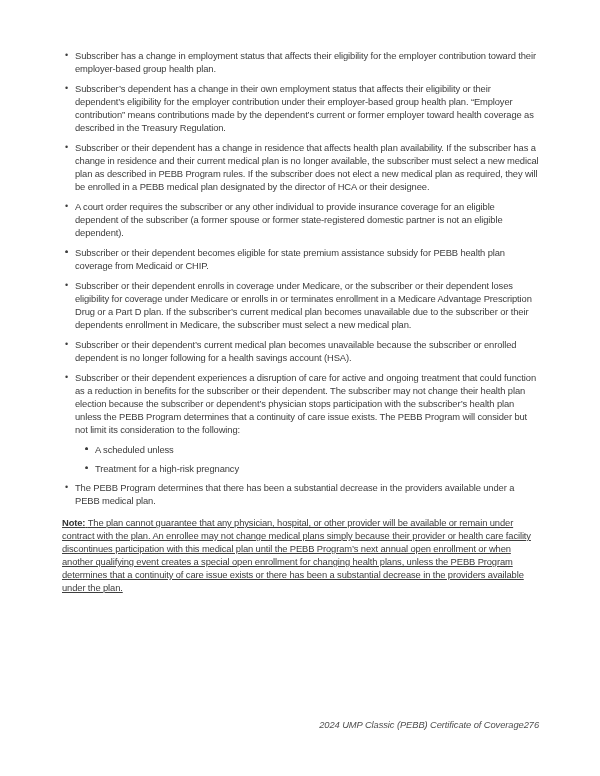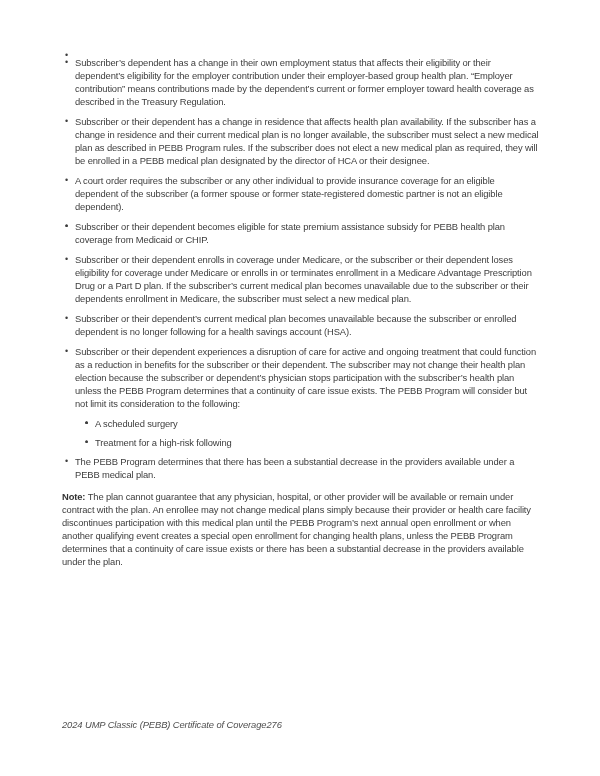--- a/index.html
+++ b/index.html
@@ -38,46 +38,47 @@
   }
   .bullet.l2 {
     padding-left: 33px;
     margin-bottom: 6px;
   }
   .bullet.l2 .marker {
     left: 23px;
   }
   .note {
     margin: 9px 0 0 0;
+    text-decoration: underline;
   }
   .note .note-label {
     font-weight: bold;
     color: #333333;
   }
   .footer {
     position: absolute;
     left: 62px;
     top: 719px;
     width: 477px;
     display: flex;
-    justify-content: flex-start;
+    justify-content: flex-end;
     font-style: italic;
     font-size: 9.4px;
     color: #4e4e4e;
     letter-spacing: -0.1px;
   }
 </style>
 </head>
 <body>
 
 <div class="page">
   <div class="content">
 
     <div class="bullet l1">
-      <span class="marker">•</span>
+      <span class="marker">•</span><span>Subscriber has a change in employment status that affects their eligibility for the employer contribution toward their employer-based group health plan.</span>
     </div>
 
     <div class="bullet l1">
       <span class="marker">•</span><span>Subscriber’s dependent has a change in their own employment status that affects their eligibility or their dependent’s eligibility for the employer contribution under their employer-based group health plan. “Employer contribution” means contributions made by the dependent’s current or former employer toward health coverage as described in the Treasury Regulation.</span>
     </div>
 
     <div class="bullet l1">
       <span class="marker">•</span><span>Subscriber or their dependent has a change in residence that affects health plan availability. If the subscriber has a change in residence and their current medical plan is no longer available, the subscriber must select a new medical plan as described in PEBB Program rules. If the subscriber does not elect a new medical plan as required, they will be enrolled in a PEBB medical plan designated by the director of HCA or their designee.</span>
     </div>
 
@@ -107,29 +108,29 @@
 
     <div class="bullet l2">
       <span class="marker">•</span>
     </div>
 
     <div class="bullet l2">
       <span class="marker">•</span>
     </div>
 
     <div class="bullet l2">
-      <span class="marker">•</span><span>A scheduled surgery</span>
+      <span class="marker">•</span><span>A scheduled unless</span>
     </div>
 
     <div class="bullet l2">
       <span class="marker">•</span>
     </div>
 
     <div class="bullet l2">
-      <span class="marker">•</span><span>Treatment for a high-risk following</span>
+      <span class="marker">•</span><span>Treatment for a high-risk pregnancy</span>
     </div>
 
     <div class="bullet l1">
       <span class="marker">•</span><span>The PEBB Program determines that there has been a substantial decrease in the providers available under a PEBB medical plan.</span>
     </div>
 
     <p class="note"><span class="note-label">Note:</span> <span>The plan cannot guarantee that any physician, hospital, or other provider will be available or remain under contract with the plan. An enrollee may not change medical plans simply because their provider or health care facility discontinues participation with this medical plan until the PEBB Program’s next annual open enrollment or when another qualifying event creates a special open enrollment for changing health plans, unless the PEBB Program determines that a continuity of care issue exists or there has been a substantial decrease in the providers available under the plan.</span></p>
 
   </div>
 

